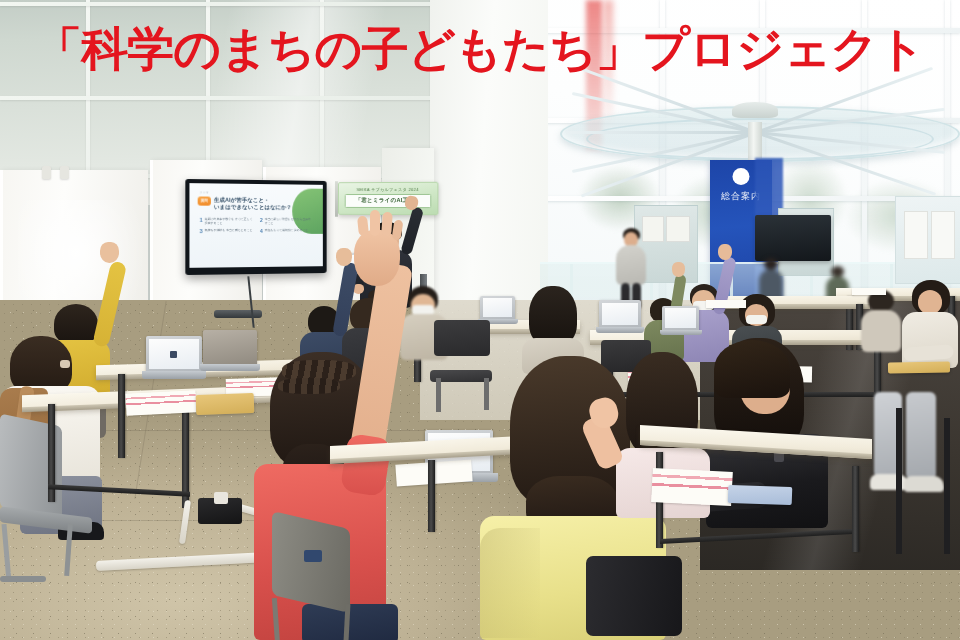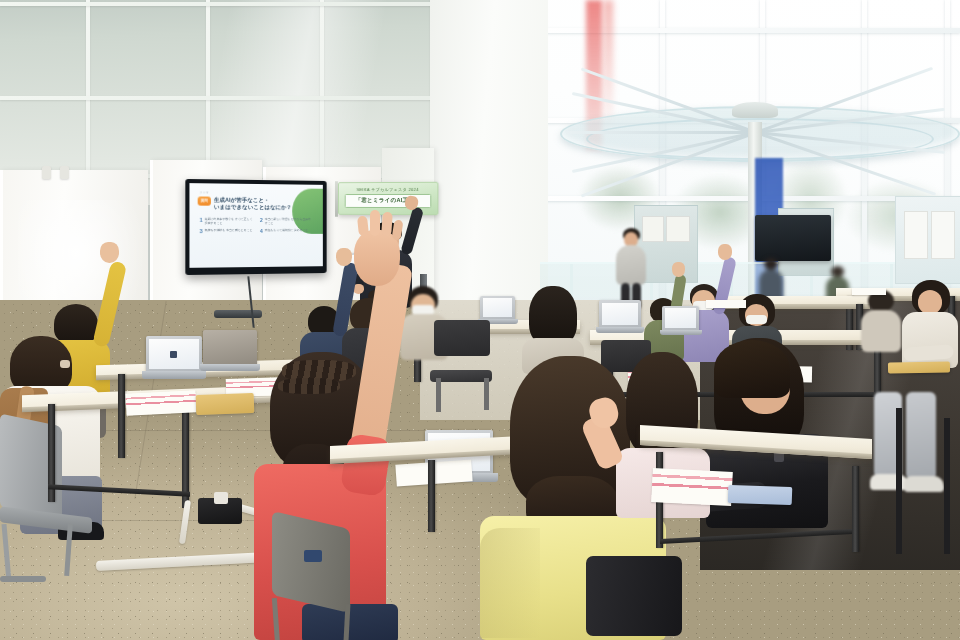--- a/index.html
+++ b/index.html
@@ -341,20 +341,24 @@
       <div class="spoke" style="left:208px;top:35px;width:188px;transform:rotate(-20deg);"></div>
       <div class="spoke" style="left:208px;top:35px;width:190px;transform:rotate(180deg);"></div>
       <div class="spoke" style="left:208px;top:35px;width:188px;transform:rotate(168deg);"></div>
       <div class="spoke" style="left:208px;top:35px;width:188px;transform:rotate(192deg);"></div>
       <div class="spoke" style="left:208px;top:35px;width:186px;transform:rotate(160deg);"></div>
       <div class="spoke" style="left:208px;top:35px;width:186px;transform:rotate(200deg);"></div>
       <div class="mast-cap"></div>
       <div class="mast"></div>
     </div>
 
+    <div class="blue-banner">
+      <div class="bb-mark"></div>
+      <div class="bb-txt">総合案内</div>
+    </div>
     <div class="blue-banner2"></div>
 
     <div class="rail">
       <div class="rail-post" style="left:30px;"></div>
       <div class="rail-post" style="left:110px;"></div>
       <div class="rail-post" style="left:190px;"></div>
       <div class="rail-post" style="left:270px;"></div>
       <div class="rail-post" style="left:350px;"></div>
     </div>
 
@@ -757,14 +761,17 @@
 
   <div class="chair" style="left:892px;top:408px;width:64px;height:150px;">
     <div class="chair-leg" style="left:4px;top:0;height:146px;background:#1f1f21;width:6px;"></div>
     <div class="chair-leg" style="left:52px;top:10px;height:136px;background:#1f1f21;width:6px;"></div>
   </div>
 
   <div class="chair" style="left:586px;top:556px;width:120px;height:84px;">
     <div class="chair-back" style="left:0;top:0;width:96px;height:80px;background:linear-gradient(100deg,#2c2c30,#17171a);border-radius:7px;"></div>
   </div>
 
+  <div class="title-text">
+    <span>「科学のまちの子どもたち」プロジェクト</span>
+  </div>
 
 </div>
 
 </body></html>

